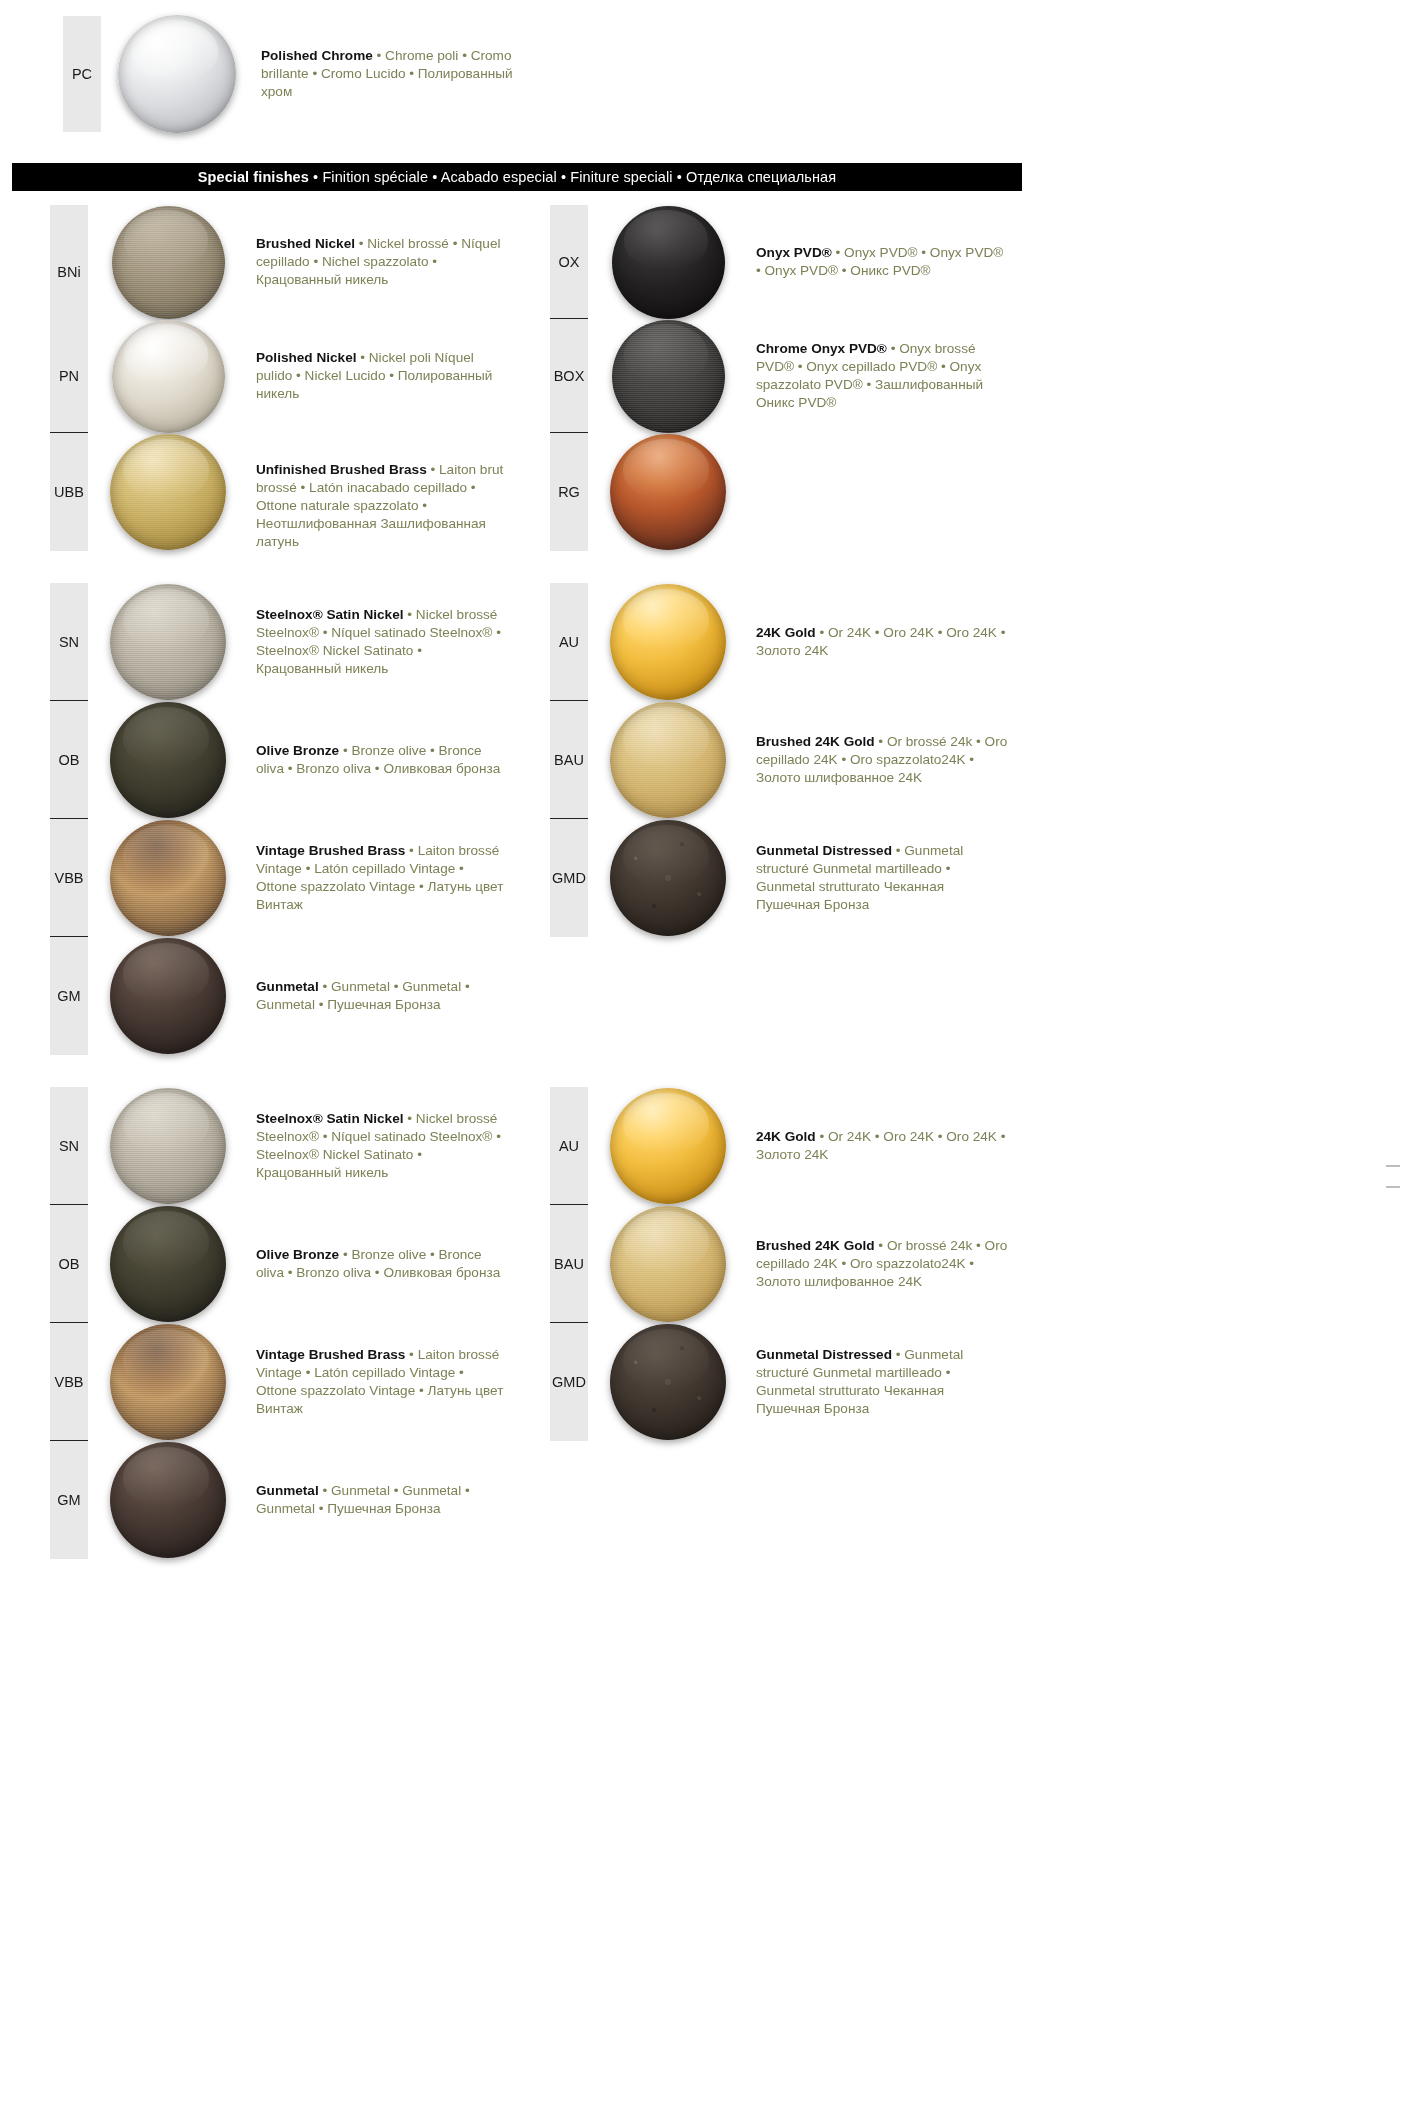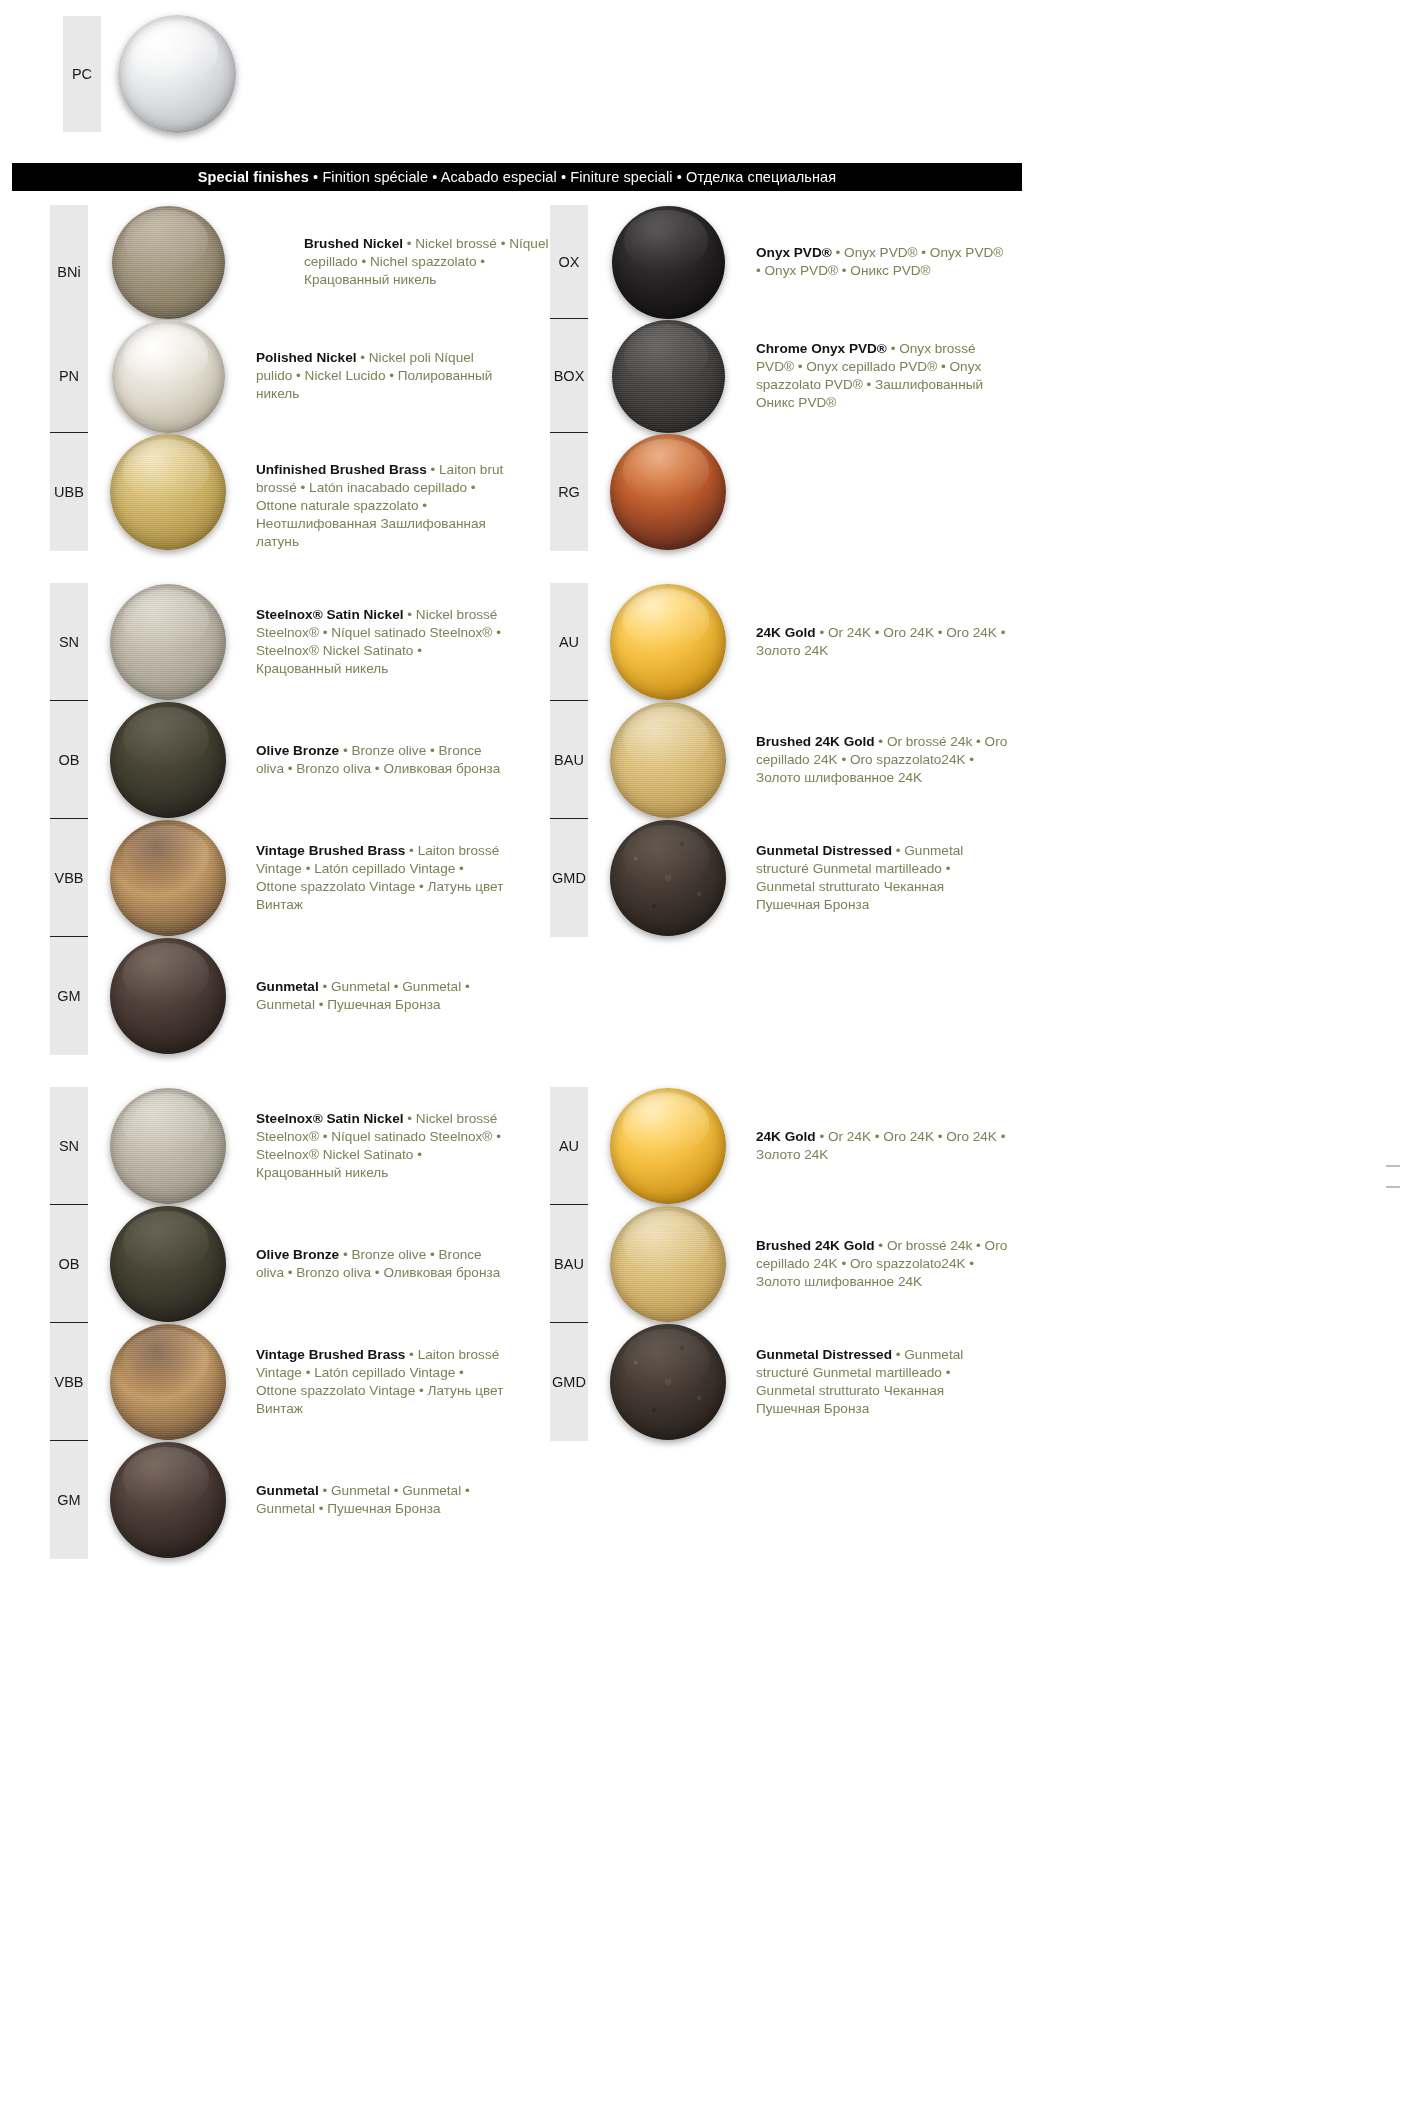--- a/index.html
+++ b/index.html
@@ -108,38 +108,43 @@
 <div class="page">
 
   <div class="row" style="left:63px;top:16px;width:640px;height:116px;">
     <div class="code" style="height:116px;">PC</div>
     <div class="swwrap" style="width:152px;height:116px;">
       <div class="sphere" style="width:118px;height:118px;background:
              radial-gradient(circle at 34% 22%, #ffffff 0%, #f2f3f4 26%, #dcdde0 52%, #c6c8cb 72%, #9fa2a6 90%, #8b8e92 100%);">
         <div class="gloss"></div>
       </div>
     </div>
+    <div class="desc w-wide" style="width:330px;">
+      <div class="inner" style="max-width:282px;">
+        <b>Polished Chrome</b><span> • Chrome poli • Cromo brillante • Cromo Lucido • Полированный хром</span>
+      </div>
+    </div>
   </div>
 
   <div class="banner" style="left:12px;top:163px;width:1010px;height:28px;">
     <div class="btxt">
       <b>Special finishes</b><span> • Finition spéciale • Acabado especial • Finiture speciali • Отделка специальная</span>
     </div>
   </div>
 
   <div class="row" style="left:50px;top:205px;width:520px;height:114px;">
     <div class="code sep" style="height:134px;">BNi</div>
     <div class="swwrap" style="width:160px;height:114px;">
       <div class="sphere" style="width:113px;height:113px;background:
              radial-gradient(circle at 38% 24%, #b9ad95 0%, #a99d85 34%, #8e8268 62%, #6e6450 84%, #4b4536 100%);">
         <div class="brush"></div>
         <div class="gloss" style="opacity:.35;"></div>
       </div>
     </div>
-    <div class="desc" style="width:300px;justify-content:flex-end;">
+    <div class="desc" style="width:300px;">
       <div class="inner">
         <b>Brushed Nickel</b><span> • Nickel brossé • Níquel cepillado • Nichel spazzolato • Крацованный никель</span>
       </div>
     </div>
   </div>
 
   <div class="row" style="left:50px;top:319px;width:520px;height:114px;">
     <div class="code sep" style="height:114px;">PN</div>
     <div class="swwrap" style="width:160px;height:114px;">
       <div class="sphere" style="width:113px;height:113px;background:

